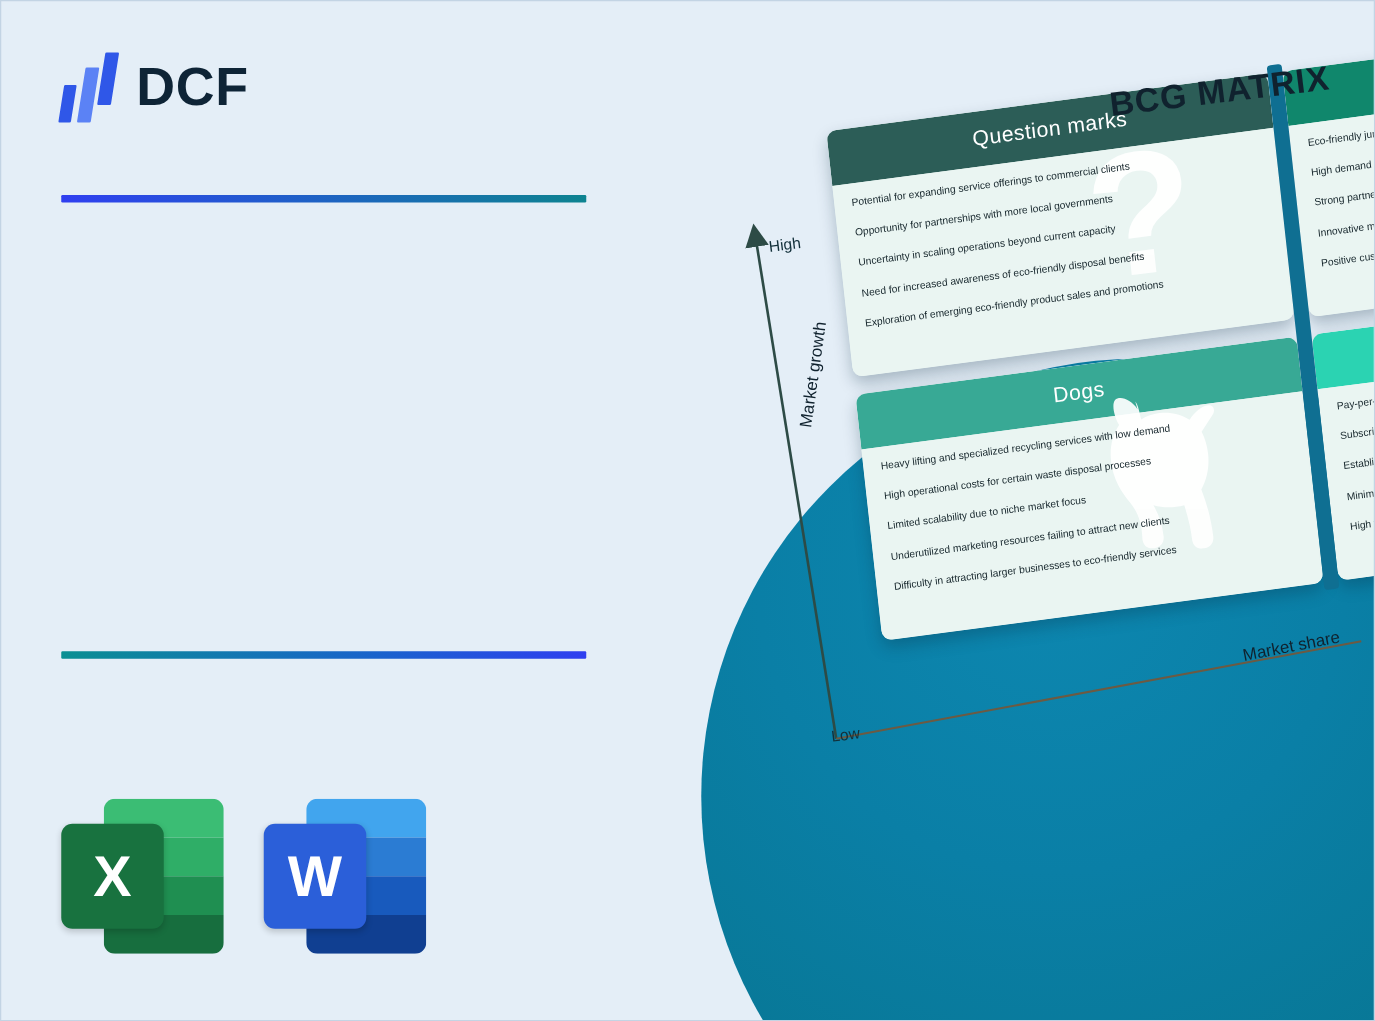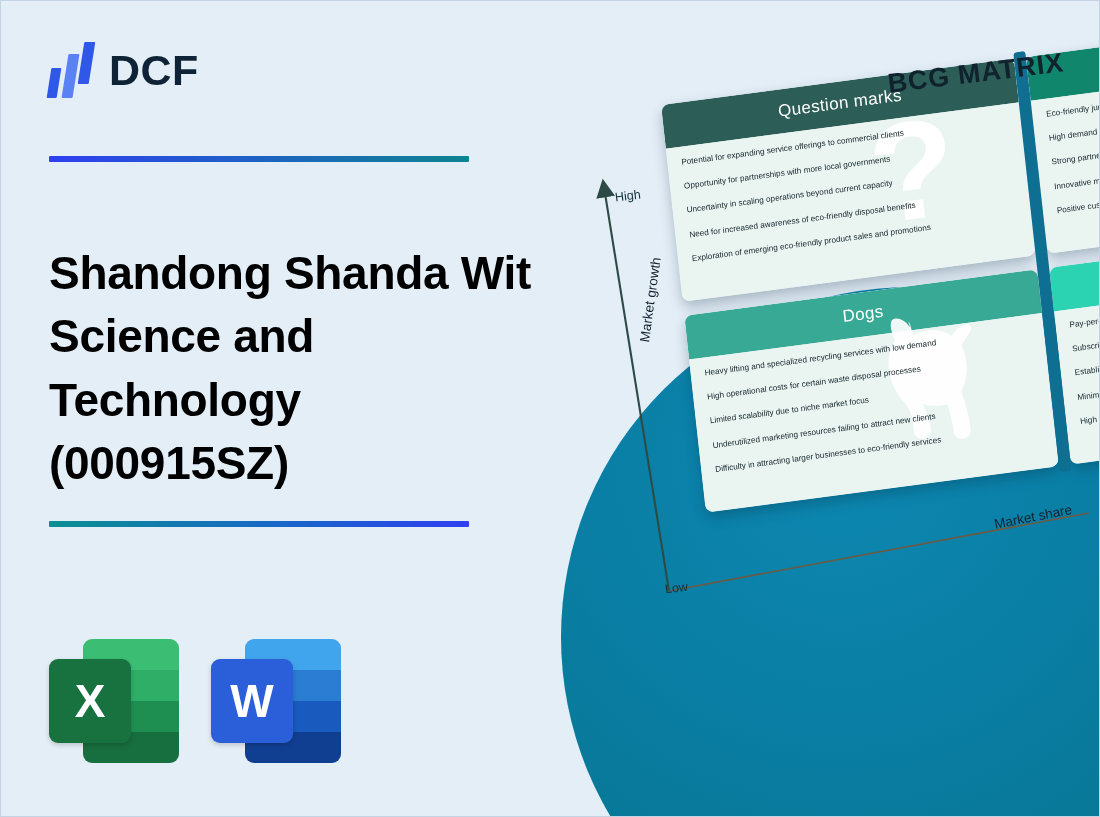--- a/index.html
+++ b/index.html
@@ -202,21 +202,20 @@
       <span class="logo-mark">
         <i class="bar1"></i>
           <i class="bar2"></i>
           <i class="bar3"></i>
       </span>
       <span class="logo-text">DCF</span>
     </div>
 
     <div class="rule rule-top"></div>
 
-    <h1 class="title">Shandong Shanda Wit Science and Technology (000915SZ)</h1>
 
     <div class="rule rule-bot"></div>
 
     <div class="office">
       <div class="app xl">
         <div class="sheet">
           <span></span>
             <span></span>
             <span></span>
             <span></span>

